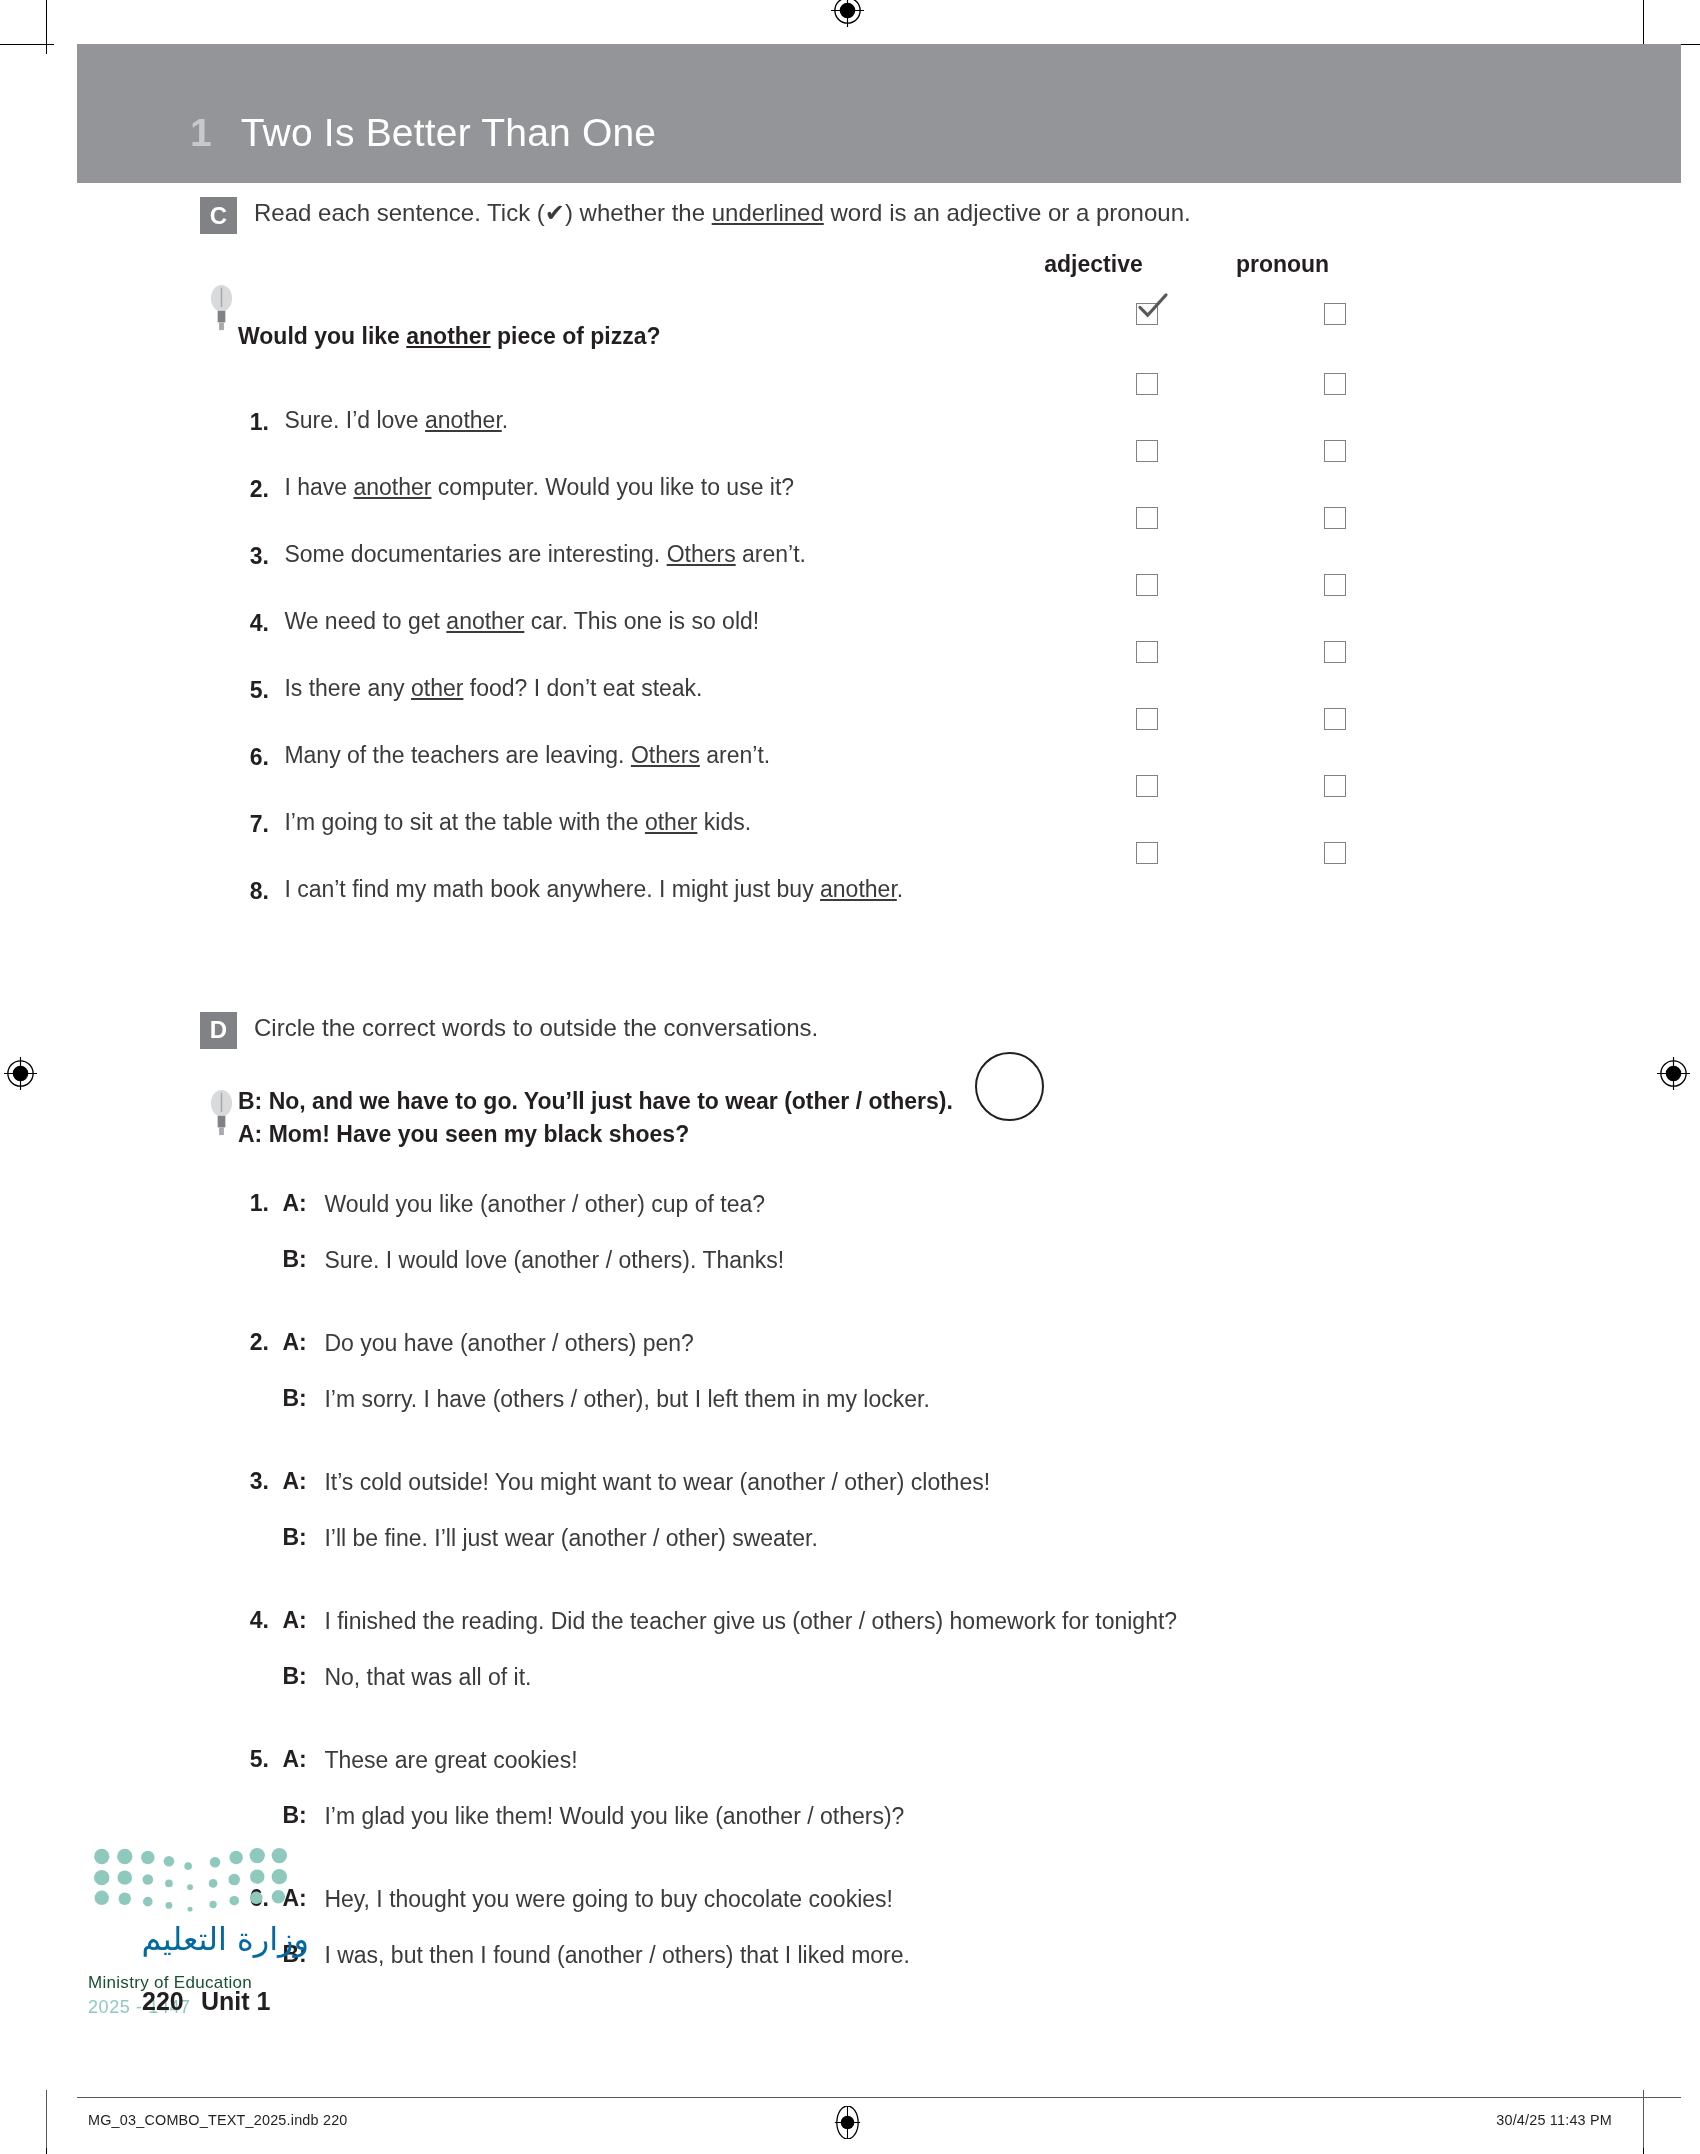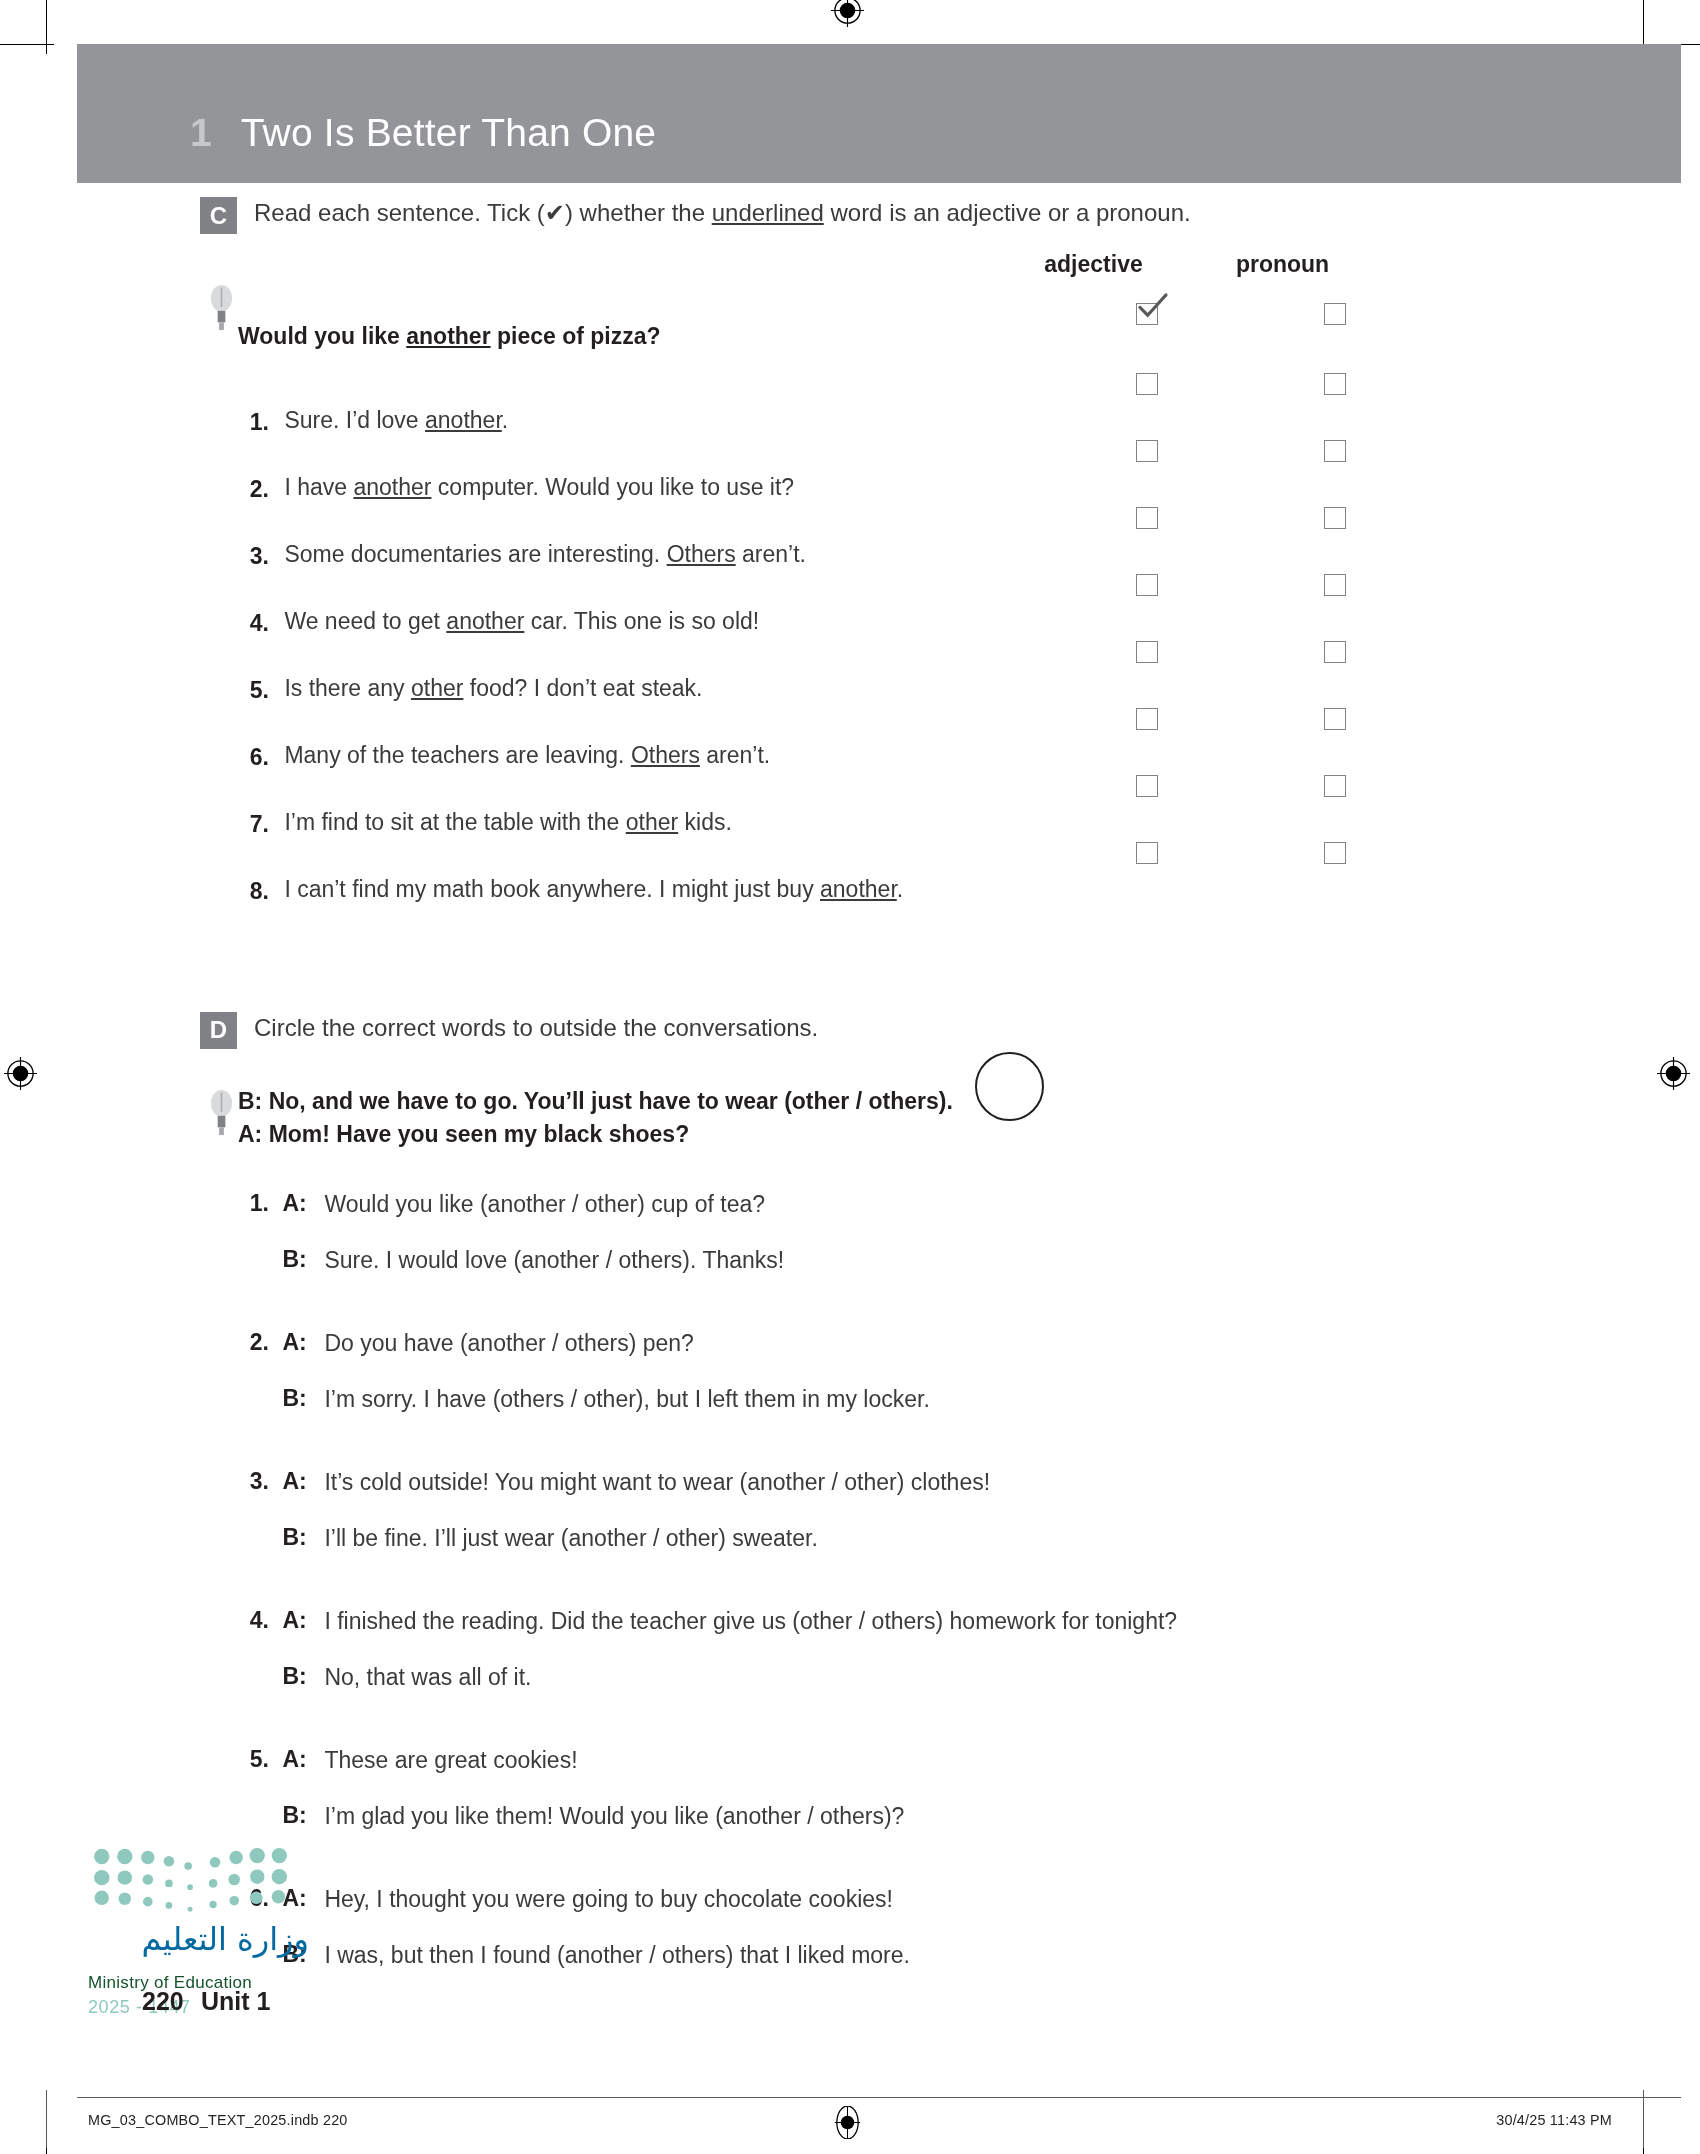--- a/index.html
+++ b/index.html
@@ -299,21 +299,21 @@
 
       <div class="q-row" style="padding-left:227px; height:67px;">
         <div class="q-num">6.</div>
         <div class="q-text"><span>Many of the teachers are leaving. </span><u>Others</u><span> aren’t.</span></div>
         <div class="checkbox adj" style="top:3.8px;"></div>
         <div class="checkbox pro" style="top:3.8px;"></div>
       </div>
 
       <div class="q-row" style="padding-left:227px; height:67px;">
         <div class="q-num">7.</div>
-        <div class="q-text"><span>I’m find to sit at the table with the </span><u>other</u><span> kids.</span></div>
+        <div class="q-text"><span>I’m going to sit at the table with the </span><u>other</u><span> kids.</span></div>
         <div class="checkbox adj" style="top:3.8px;"></div>
         <div class="checkbox pro" style="top:3.8px;"></div>
       </div>
 
       <div class="q-row" style="padding-left:227px; height:67px;">
         <div class="q-num">8.</div>
         <div class="q-text"><span>I can’t find my math book anywhere. I might just buy </span><u>another</u><span>.</span></div>
         <div class="checkbox adj" style="top:3.8px;"></div>
         <div class="checkbox pro" style="top:3.8px;"></div>
       </div>

